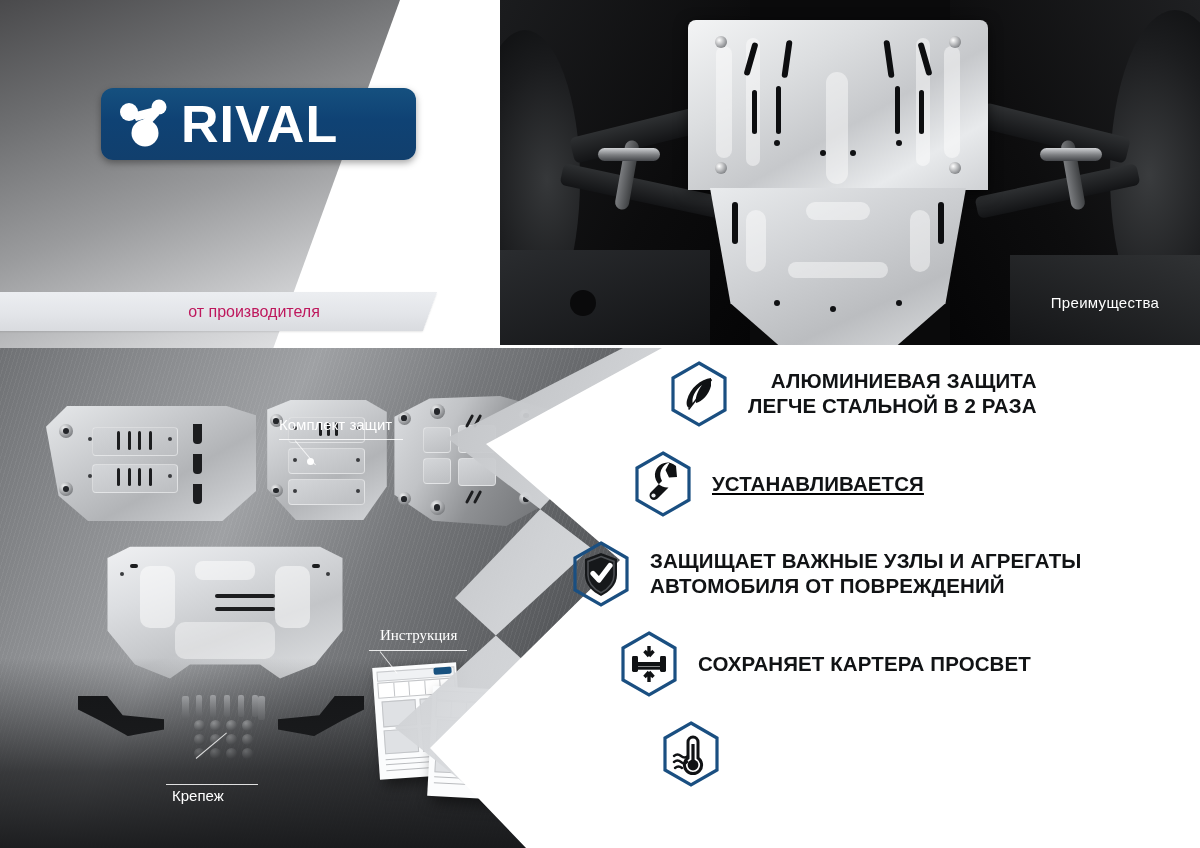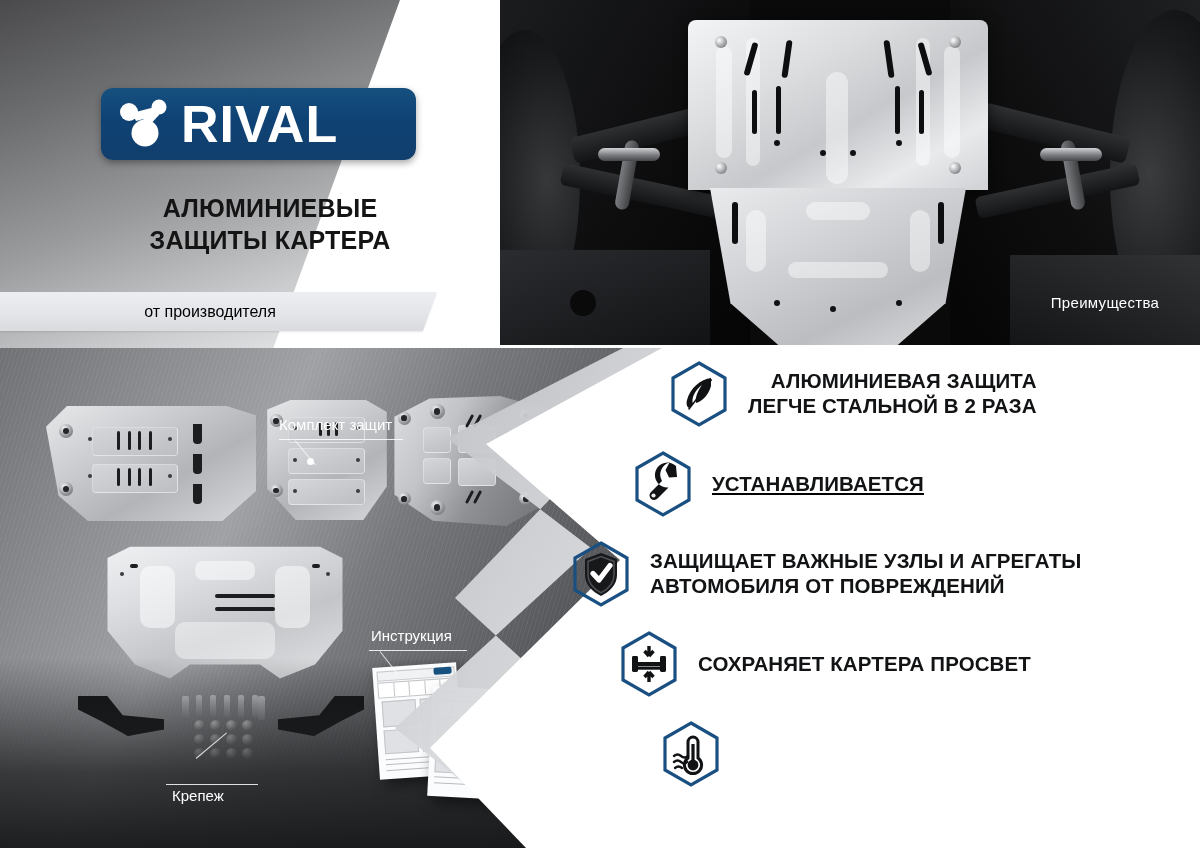--- a/index.html
+++ b/index.html
@@ -109,21 +109,21 @@
   
   .sub-band{
     position:absolute;left:-20px;top:292px;width:450px;height:39px;
     background:linear-gradient(180deg,#eceef1 0%,#e3e5e9 55%,#d9dbdf 100%);
     transform:skewX(-20deg);
     box-shadow:0 1px 2px rgba(0,0,0,.1);
   }
   .sub-band-txt{
     position:absolute;left:0px;top:292px;width:420px;height:39px;
     display:flex;align-items:center;justify-content:center;
-    color:#000000;font-size:16px;
+    color:#be185d;font-size:16px;padding-left:44px;
   }
 
   
   .prod{
     position:absolute;left:0;top:348px;width:680px;height:500px;
     overflow:hidden;
     background:linear-gradient(118deg,#6f7174 0%,#8a8c8f 18%,#9fa1a4 34%,#76787b 52%,#5d5f62 70%,#46484b 86%,#333436 100%);
   }
   .prod:before{
     content:"";position:absolute;inset:0;
@@ -267,24 +267,20 @@
           <path d="M40 13 L44 21 L31 35 L25 29 Z"></path>
           <circle cx="14" cy="18" r="9"></circle>
           <circle cx="44" cy="13" r="7.5"></circle>
           <circle cx="30" cy="39" r="13.5"></circle>
         </g>
       </svg>
     </div>
     <div class="logo-word">RIVAL</div>
   </div>
 
-  <div class="headline">
-    <div>АЛЮМИНИЕВЫЕ</div>
-    <div>ЗАЩИТЫ КАРТЕРА</div>
-  </div>
 
   <div class="sub-band"></div>
   <div class="sub-band-txt">от производителя</div>
 
   <div class="prod">
 
     <div class="plate" style="left:46px;top:58px;width:210px;height:115px;">
       <div class="pl-body" style="clip-path:polygon(0 18%,10% 0,86% 0,100% 8%,100% 74%,84% 100%,20% 100%,6% 78%);"></div>
       <div class="pl-pad" style="left:22%;top:18%;width:40%;height:24%;"></div>
       <div class="pl-pad" style="left:22%;top:50%;width:40%;height:24%;"></div>
@@ -444,21 +440,21 @@
     <div class="sheet-img" style="left:54%;top:56%;width:38%;height:20%;"></div>
     <div class="sheet-ln" style="left:8%;top:82%;width:84%;"></div>
     <div class="sheet-ln" style="left:8%;top:87%;width:68%;"></div>
   </div>
 
   <div class="callout" style="left:279px;top:416px;">Комплект защит</div>
   <div class="callout-ul" style="left:279px;top:439px;width:124px;"></div>
   <div class="callout-ld" style="left:295px;top:440px;width:32px;transform:rotate(50deg);"></div>
   <div class="callout-dot" style="left:307px;top:458px;"></div>
 
-  <div class="callout" style="left:371px;top:627px;">Инструкция</div>
+  <div class="callout" style="left:380px;top:627px;font-family:Liberation Serif, serif;">Инструкция</div>
   <div class="callout-ul" style="left:369px;top:650px;width:98px;"></div>
   <div class="callout-ld" style="left:380px;top:651px;width:28px;transform:rotate(52deg);"></div>
 
   <div class="callout-ld" style="left:196px;top:758px;width:40px;transform:rotate(-40deg);"></div>
   <div class="callout-ul" style="left:166px;top:784px;width:92px;"></div>
   <div class="callout" style="left:172px;top:787px;">Крепеж</div>
 
   <div class="wedge-gray"></div>
   <div class="wedge-white"></div>
 

